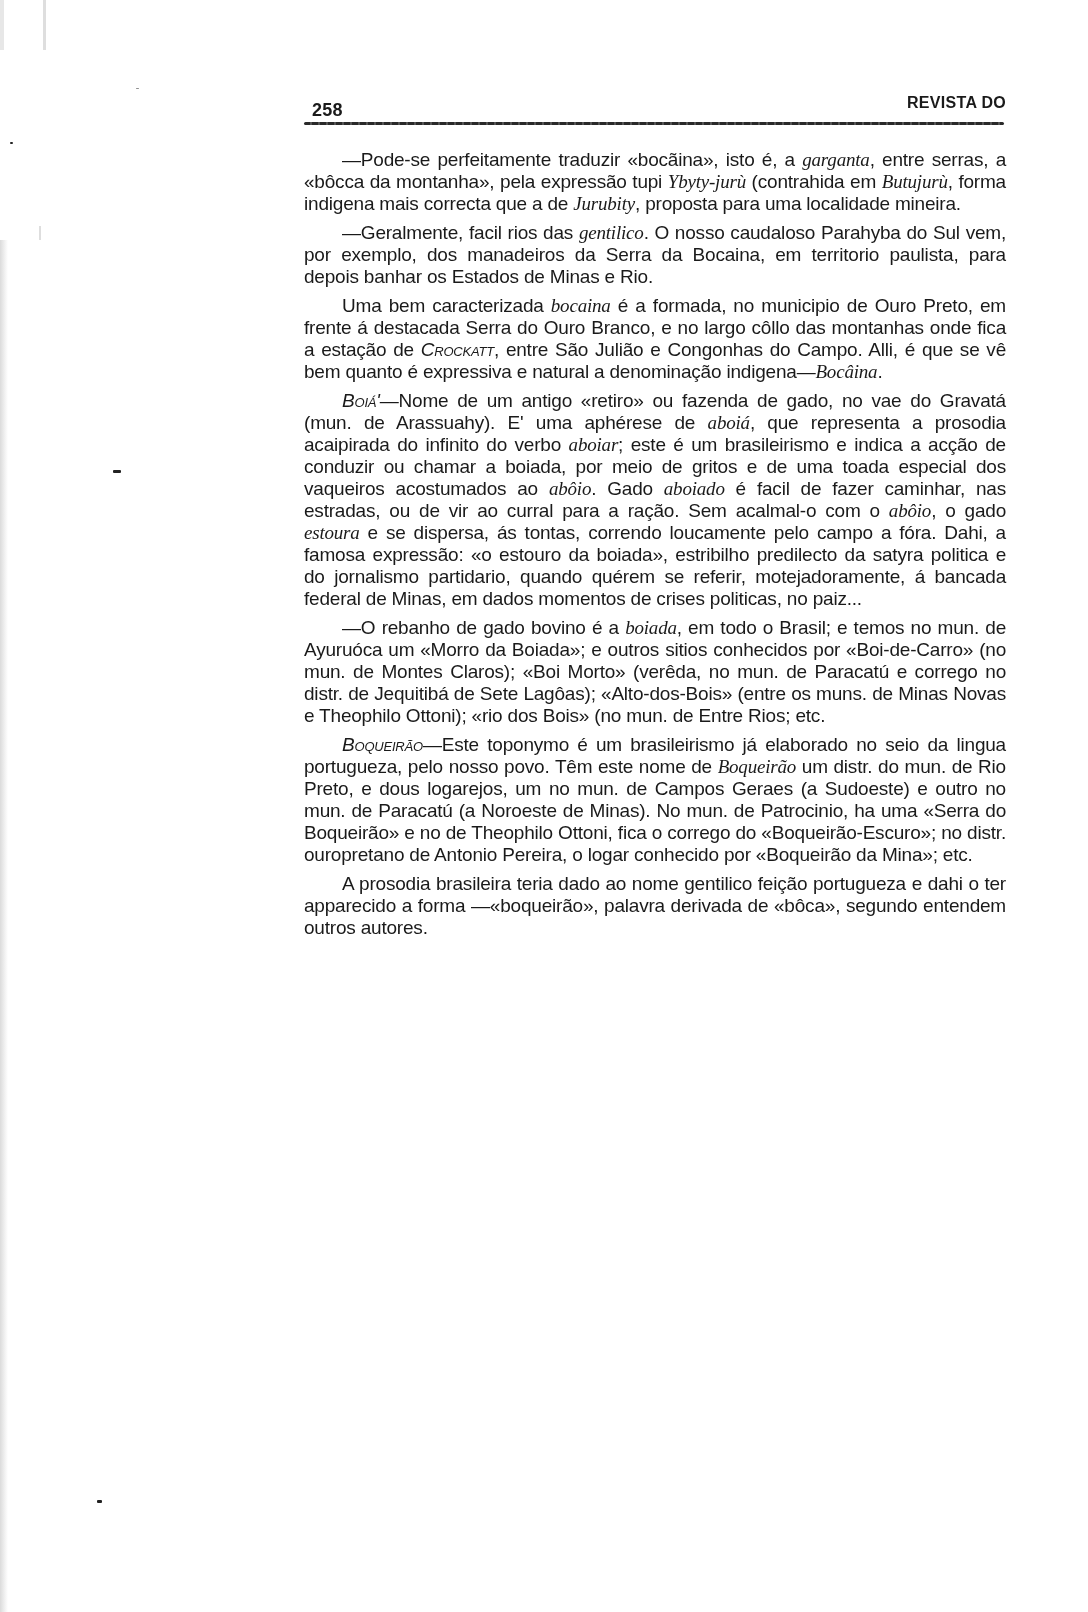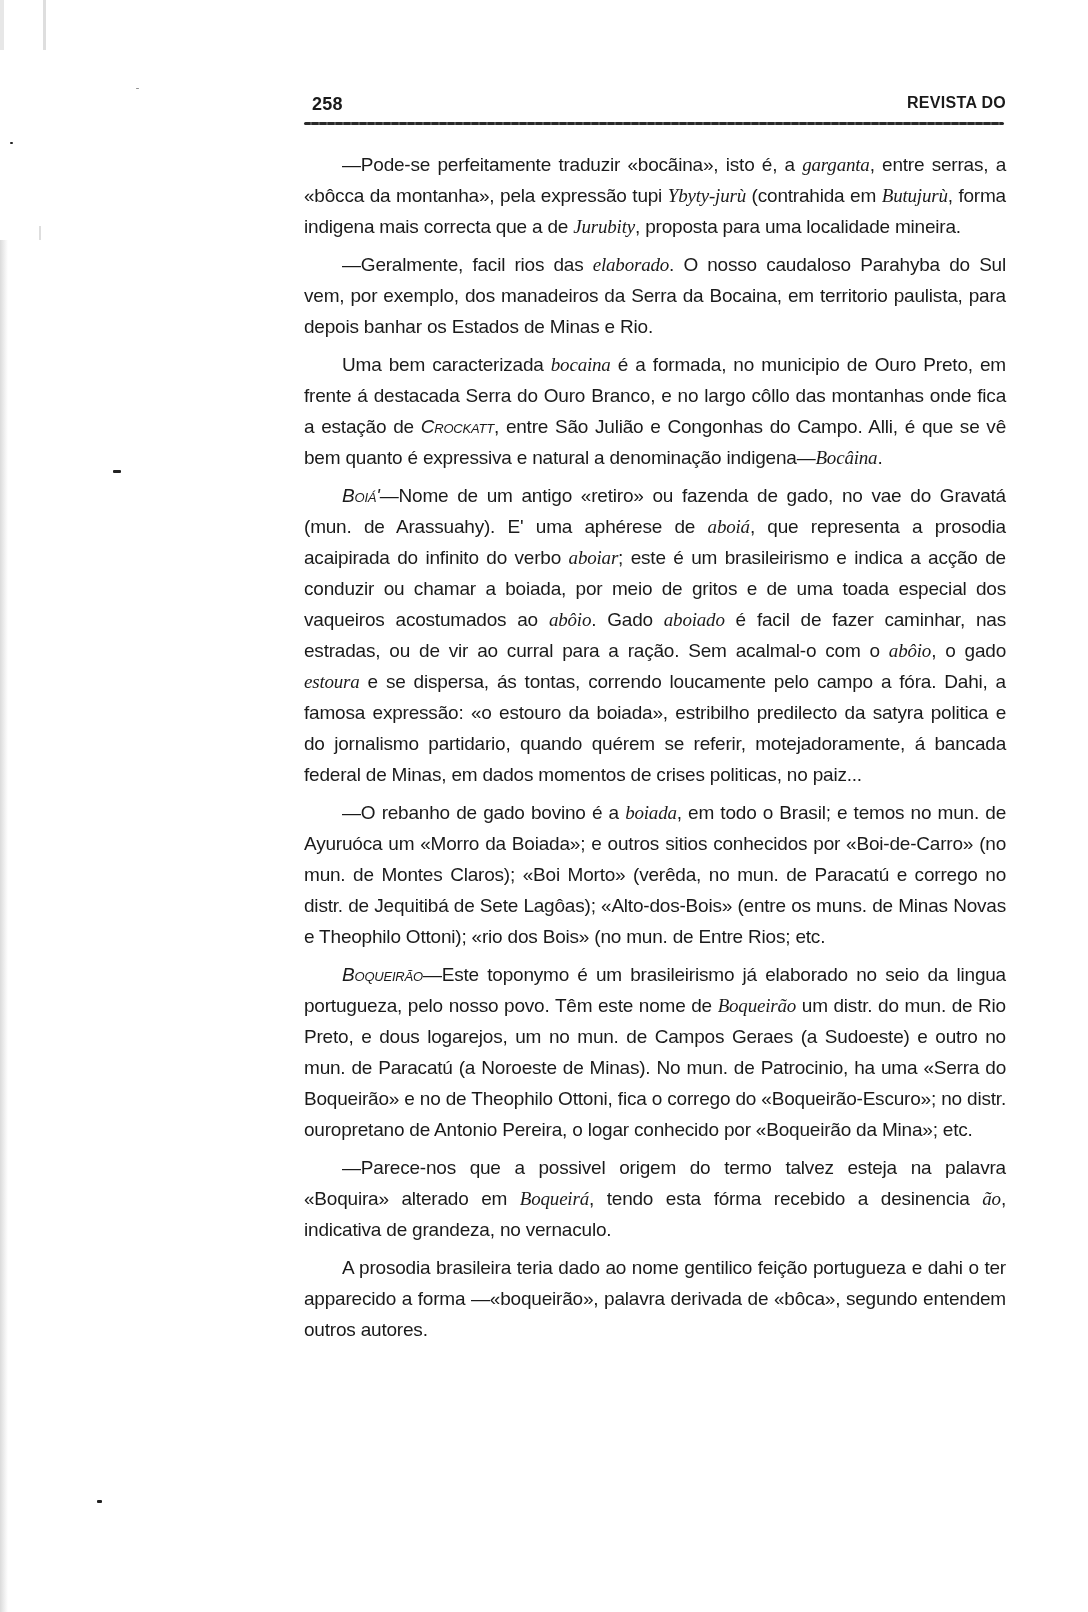--- a/index.html
+++ b/index.html
@@ -22,31 +22,31 @@
     .page {
       position: absolute; left: 304px; top: 92px; width: 702px;
       font-family: "Liberation Serif", "DejaVu Serif", serif;
       color: #1a1a1a;
     }
     .running-head {
       position: relative; height: 24px;
       font-family: "Liberation Sans", "DejaVu Sans", sans-serif;
       font-weight: bold; font-size: 17px; letter-spacing: 0.3px;
     }
-    .page-number { position: absolute; left: 8px; top: 2px; font-size: 18px; }
+    .page-number { position: absolute; left: 8px; top: 8px; font-size: 18px; }
     .journal-title { position: absolute; left: 0; right: 0; top: 2px; text-align: right; font-size: 16px; }
     .rule {
       margin-top: 6px; height: 3px; width: 700px;
       background: repeating-linear-gradient(90deg, #2a2a2a 0 6px, #555 6px 8px);
       border-radius: 2px;
     }
     .body-text {
       margin-top: 24px;
       font-family: "Liberation Sans", "DejaVu Sans", sans-serif;
-      font-size: 19px; line-height: 31px;
+      font-size: 19px; line-height: 22px;
       text-align: justify; font-stretch: condensed;
       letter-spacing: -0.2px;
     }
     .para { margin: 0 0 7px 0; text-indent: 38px; }
     .para:last-child { margin-bottom: 12px; }
     .it { font-style: italic; font-family: "Liberation Serif", "DejaVu Serif", serif; }
     .sc { font-variant: small-caps; font-style: italic; }
   </style>
 </head>
 <body>
@@ -62,21 +62,20 @@
 
 <div class="page">
   <div class="running-head">
     <span class="page-number">258</span>
     <span class="journal-title">REVISTA DO</span>
   </div>
   <div class="rule"></div>
 
   <div class="body-text" id="body-text">
     <p class="para"><span>—Pode-se perfeitamente traduzir «bocãina», isto é, a </span><span class="it">garganta</span><span>, entre serras, a «bôcca da montanha», pela expressão tupi </span><span class="it">Ybyty-jurù</span><span> (contrahida em </span><span class="it">Butujurù</span><span>, forma indigena mais correcta que a de </span><span class="it">Jurubity</span><span>, proposta para uma localidade mineira.</span></p>
-    <p class="para"><span>—Geralmente, facil rios das </span><span class="it">elaborado</span><span>. O nosso caudaloso Parahyba do Sul vem, por exemplo, dos manadeiros da Serra da Bocaina, em territorio paulista, para depois banhar os Estados de Minas e Rio.</span></p>
+    <p class="para"><span>—Geralmente, facil rios das </span><span class="it">gentilico</span><span>. O nosso caudaloso Parahyba do Sul vem, por exemplo, dos manadeiros da Serra da Bocaina, em territorio paulista, para depois banhar os Estados de Minas e Rio.</span></p>
     <p class="para"><span>Uma bem caracterizada </span><span class="it">bocaina</span><span> é a formada, no municipio de Ouro Preto, em frente á destacada Serra do Ouro Branco, e no largo côllo das montanhas onde fica a estação de </span><span class="sc">Crockatt</span><span>, entre São Julião e Congonhas do Campo. Alli, é que se vê bem quanto é expressiva e natural a denominação indigena—</span><span class="it">Bocâina</span><span>.</span></p>
     <p class="para"><span class="sc">Boiá'</span><span>—Nome de um antigo «retiro» ou fazenda de gado, no vae do Gravatá (mun. de Arassuahy). E' uma aphérese de </span><span class="it">aboiá</span><span>, que representa a prosodia acaipirada do infinito do verbo </span><span class="it">aboiar</span><span>; este é um brasileirismo e indica a acção de conduzir ou chamar a boiada, por meio de gritos e de uma toada especial dos vaqueiros acostumados ao </span><span class="it">abôio</span><span>. Gado </span><span class="it">aboiado</span><span> é facil de fazer caminhar, nas estradas, ou de vir ao curral para a ração. Sem acalmal-o com o </span><span class="it">abôio</span><span>, o gado </span><span class="it">estoura</span><span> e se dispersa, ás tontas, correndo loucamente pelo campo a fóra. Dahi, a famosa expressão: «o estouro da boiada», estribilho predilecto da satyra politica e do jornalismo partidario, quando quérem se referir, motejadoramente, á bancada federal de Minas, em dados momentos de crises politicas, no paiz...</span></p>
     <p class="para"><span>—O rebanho de gado bovino é a </span><span class="it">boiada</span><span>, em todo o Brasil; e temos no mun. de Ayuruóca um «Morro da Boiada»; e outros sitios conhecidos por «Boi-de-Carro» (no mun. de Montes Claros); «Boi Morto» (verêda, no mun. de Paracatú e corrego no distr. de Jequitibá de Sete Lagôas); «Alto-dos-Bois» (entre os muns. de Minas Novas e Theophilo Ottoni); «rio dos Bois» (no mun. de Entre Rios; etc.</span></p>
     <p class="para"><span class="sc">Boqueirão</span><span>—Este toponymo é um brasileirismo já elaborado no seio da lingua portugueza, pelo nosso povo. Têm este nome de </span><span class="it">Boqueirão</span><span> um distr. do mun. de Rio Preto, e dous logarejos, um no mun. de Campos Geraes (a Sudoeste) e outro no mun. de Paracatú (a Noroeste de Minas). No mun. de Patrocinio, ha uma «Serra do Boqueirão» e no de Theophilo Ottoni, fica o corrego do «Boqueirão-Escuro»; no distr. ouropretano de Antonio Pereira, o logar conhecido por «Boqueirão da Mina»; etc.</span></p>
-    <p class="para"><span>—Parece-nos que a possivel origem do termo talvez esteja na palavra «Boquira» alterado em </span><span class="it">Boqueirá</span><span>, tendo esta fórma recebido a desinencia </span><span class="it">ão</span><span>, indicativa de grandeza, no vernaculo.</span></p>
     <p class="para"><span>A prosodia brasileira teria dado ao nome gentilico feição portugueza e dahi o ter apparecido a forma —«boqueirão», palavra derivada de «bôca», segundo entendem outros autores.</span></p>
   </div>
 </div>
 
 </body></html>

